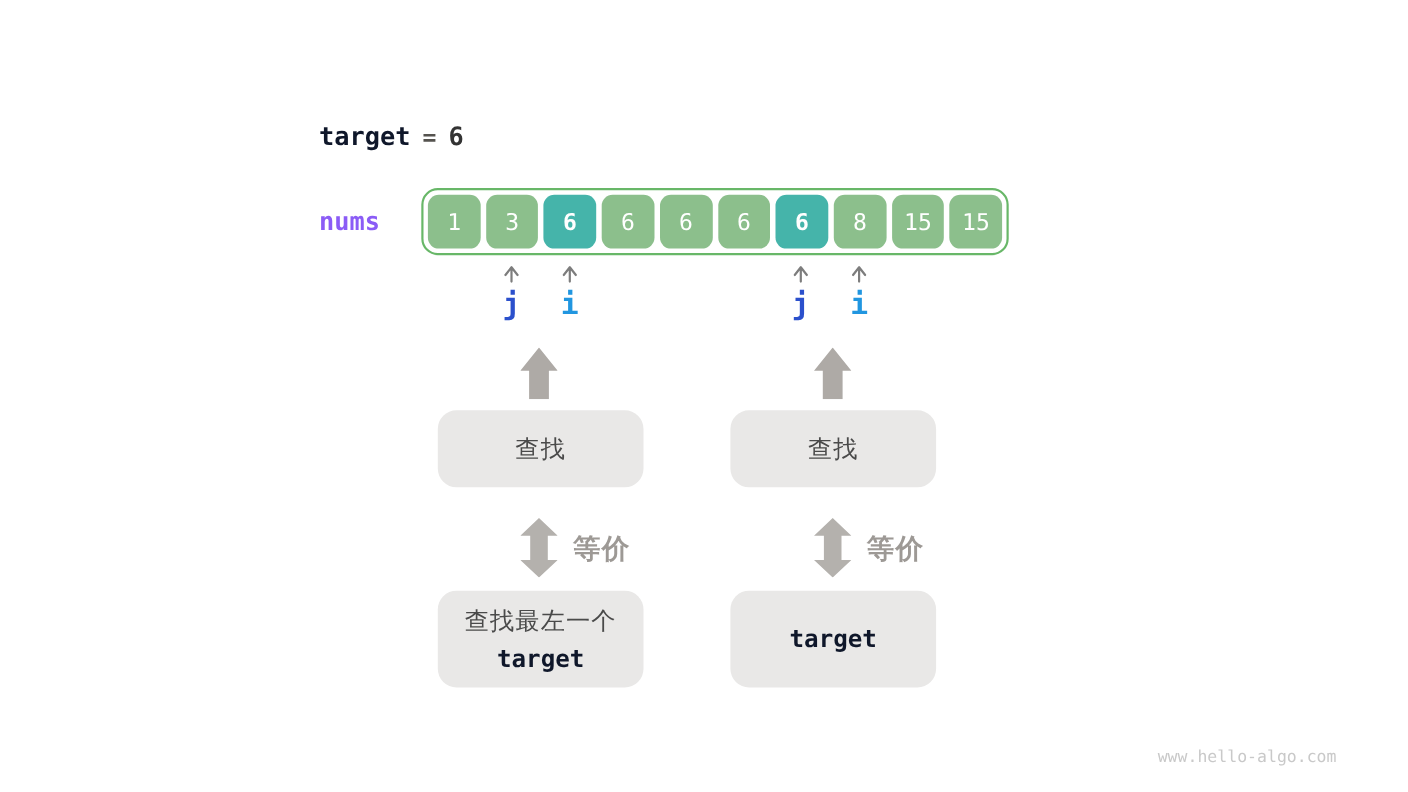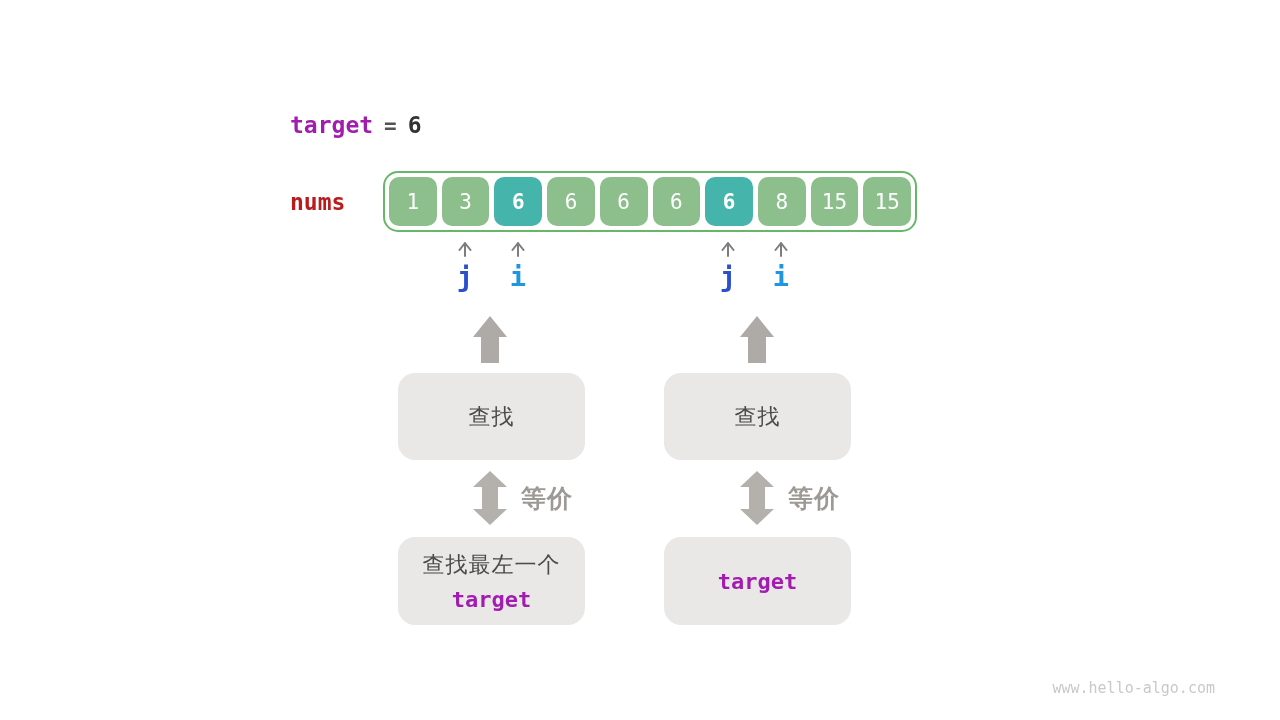--- a/index.html
+++ b/index.html
@@ -16,33 +16,33 @@
   
   .target-line {
     position: absolute;
     left: 290px;
     top: 112px;
     font-family: "DejaVu Sans Mono", monospace;
     font-size: 23px;
     font-weight: bold;
     white-space: nowrap;
   }
-  .kw-teal { color: #a21caf; text-align: center; }
+  .kw-teal { color: #0f172a; text-align: center; }
   .op-eq { color: #55534f; margin: 0 11px; font-size: 21px; }
   .val-dark { color: #333333; }
 
   
   .nums-label {
     position: absolute;
     left: 290px;
     top: 189px;
     font-family: "DejaVu Sans Mono", monospace;
     font-size: 23px;
     font-weight: bold;
-    color: #b91c1c;
+    color: #8b5cf6;
   }
 
   
   .array-box {
     position: absolute;
     left: 383px;
     top: 171px;
     width: 534px;
     height: 61px;
     border: 2px solid #68b768;
@@ -94,21 +94,21 @@
     position: absolute;
     width: 187px;
     background: #e9e8e7;
     border-radius: 17px;
     display: flex;
     flex-direction: column;
     align-items: center;
     justify-content: center;
     gap: 7px;
   }
-  .gbox-top { top: 373px; height: 87px; }
+  .gbox-top { top: 373px; height: 70px; }
   .gbox-bottom { top: 537px; height: 88px; }
   .gbox .line-cn {
     font-size: 22px;
     color: #4a4a4a;
     letter-spacing: 1px;
   }
   .gbox .line-expr {
     font-family: "DejaVu Sans Mono", monospace;
     font-size: 22px;
     font-weight: bold;

